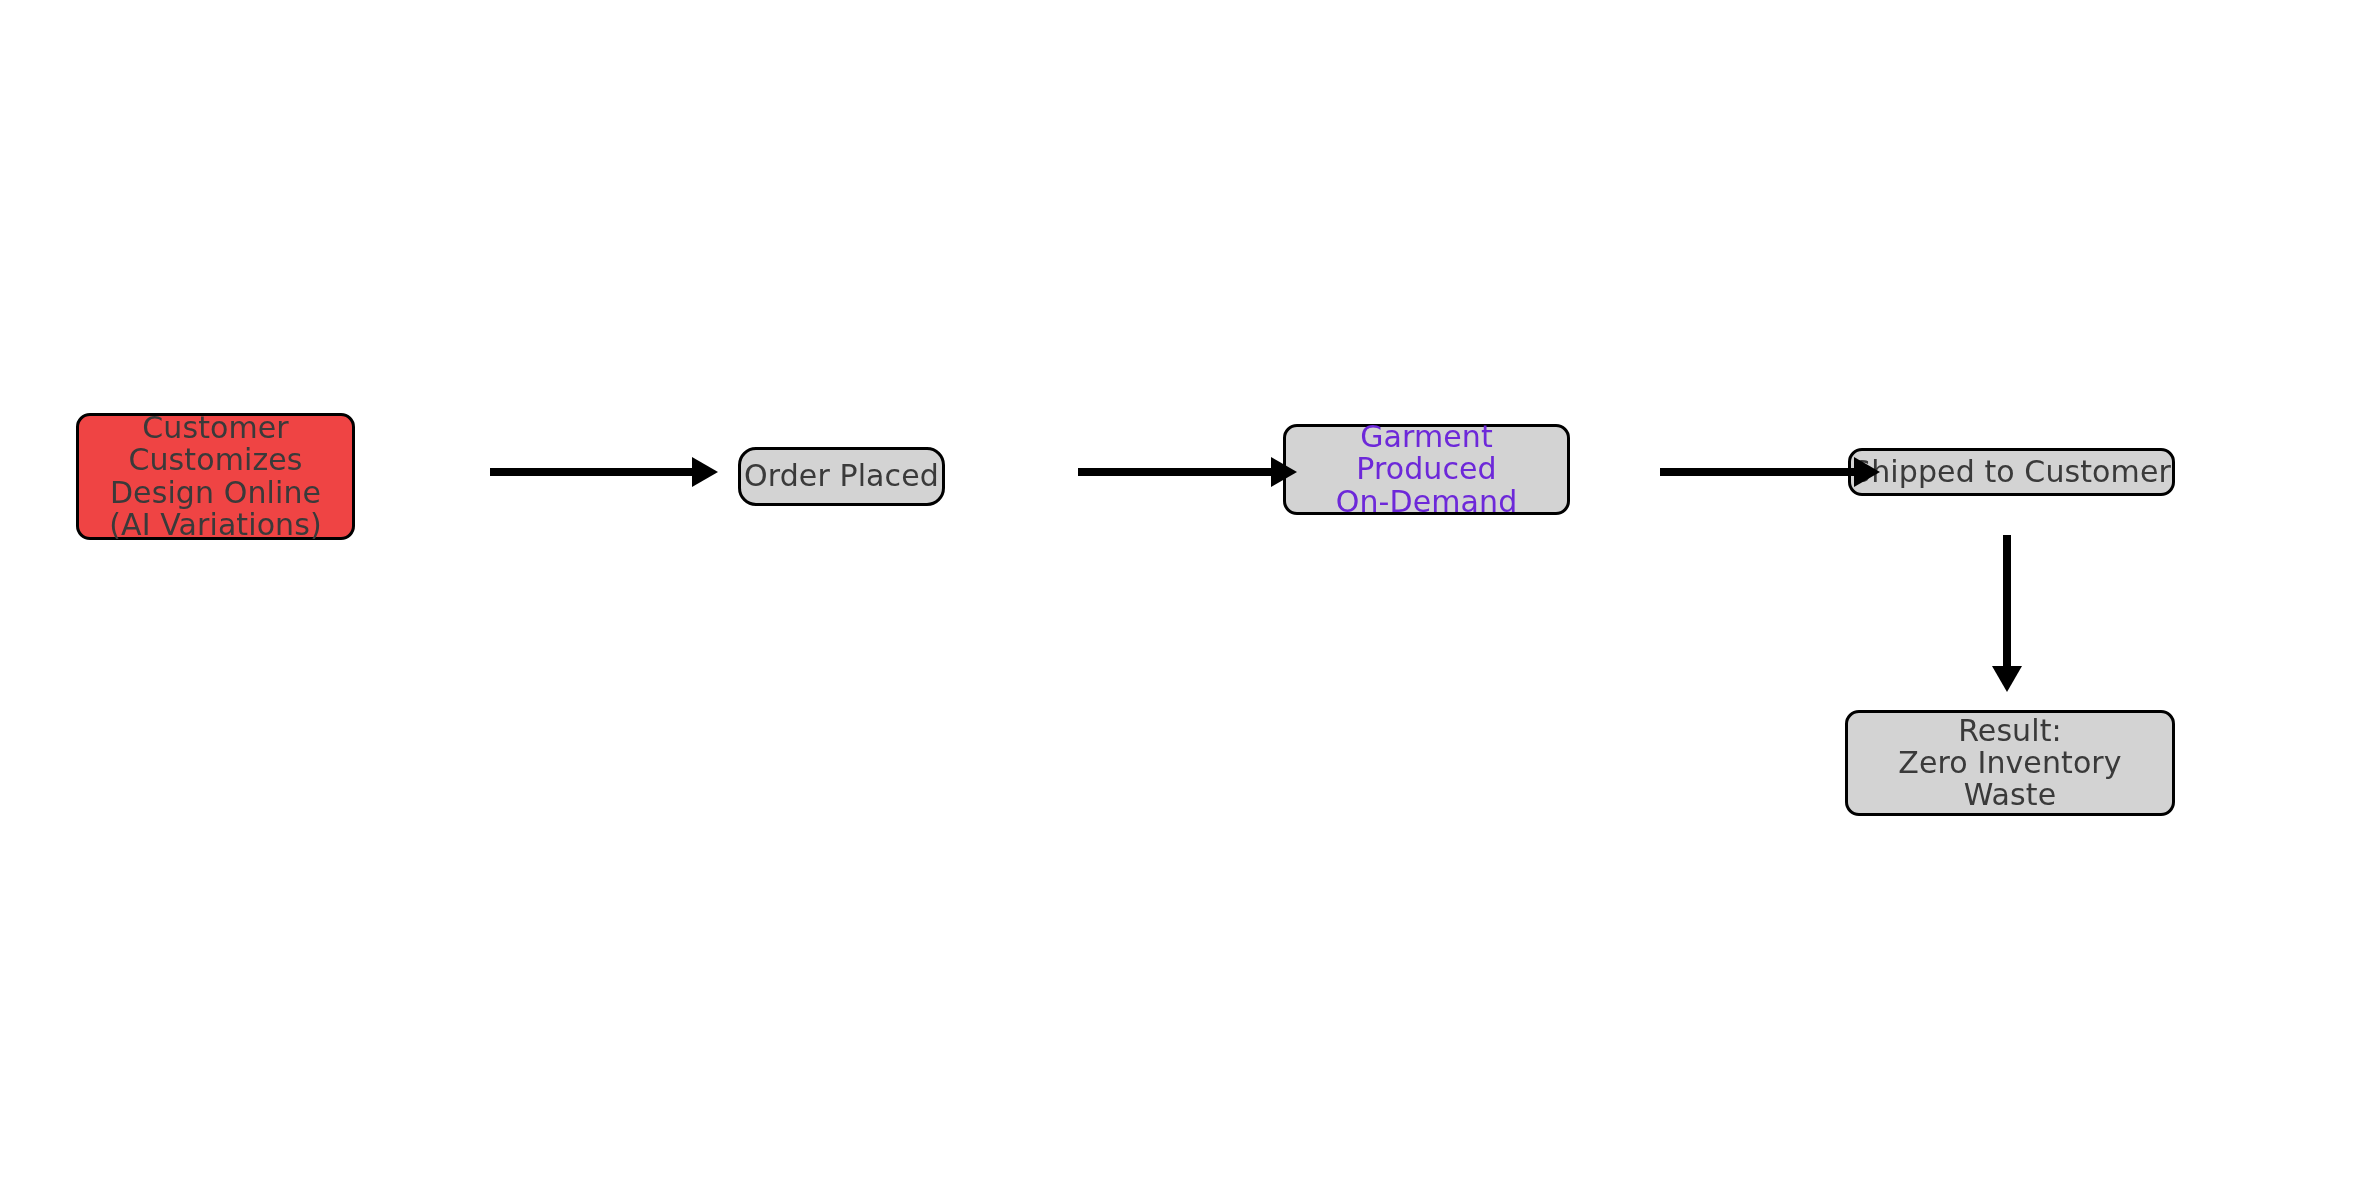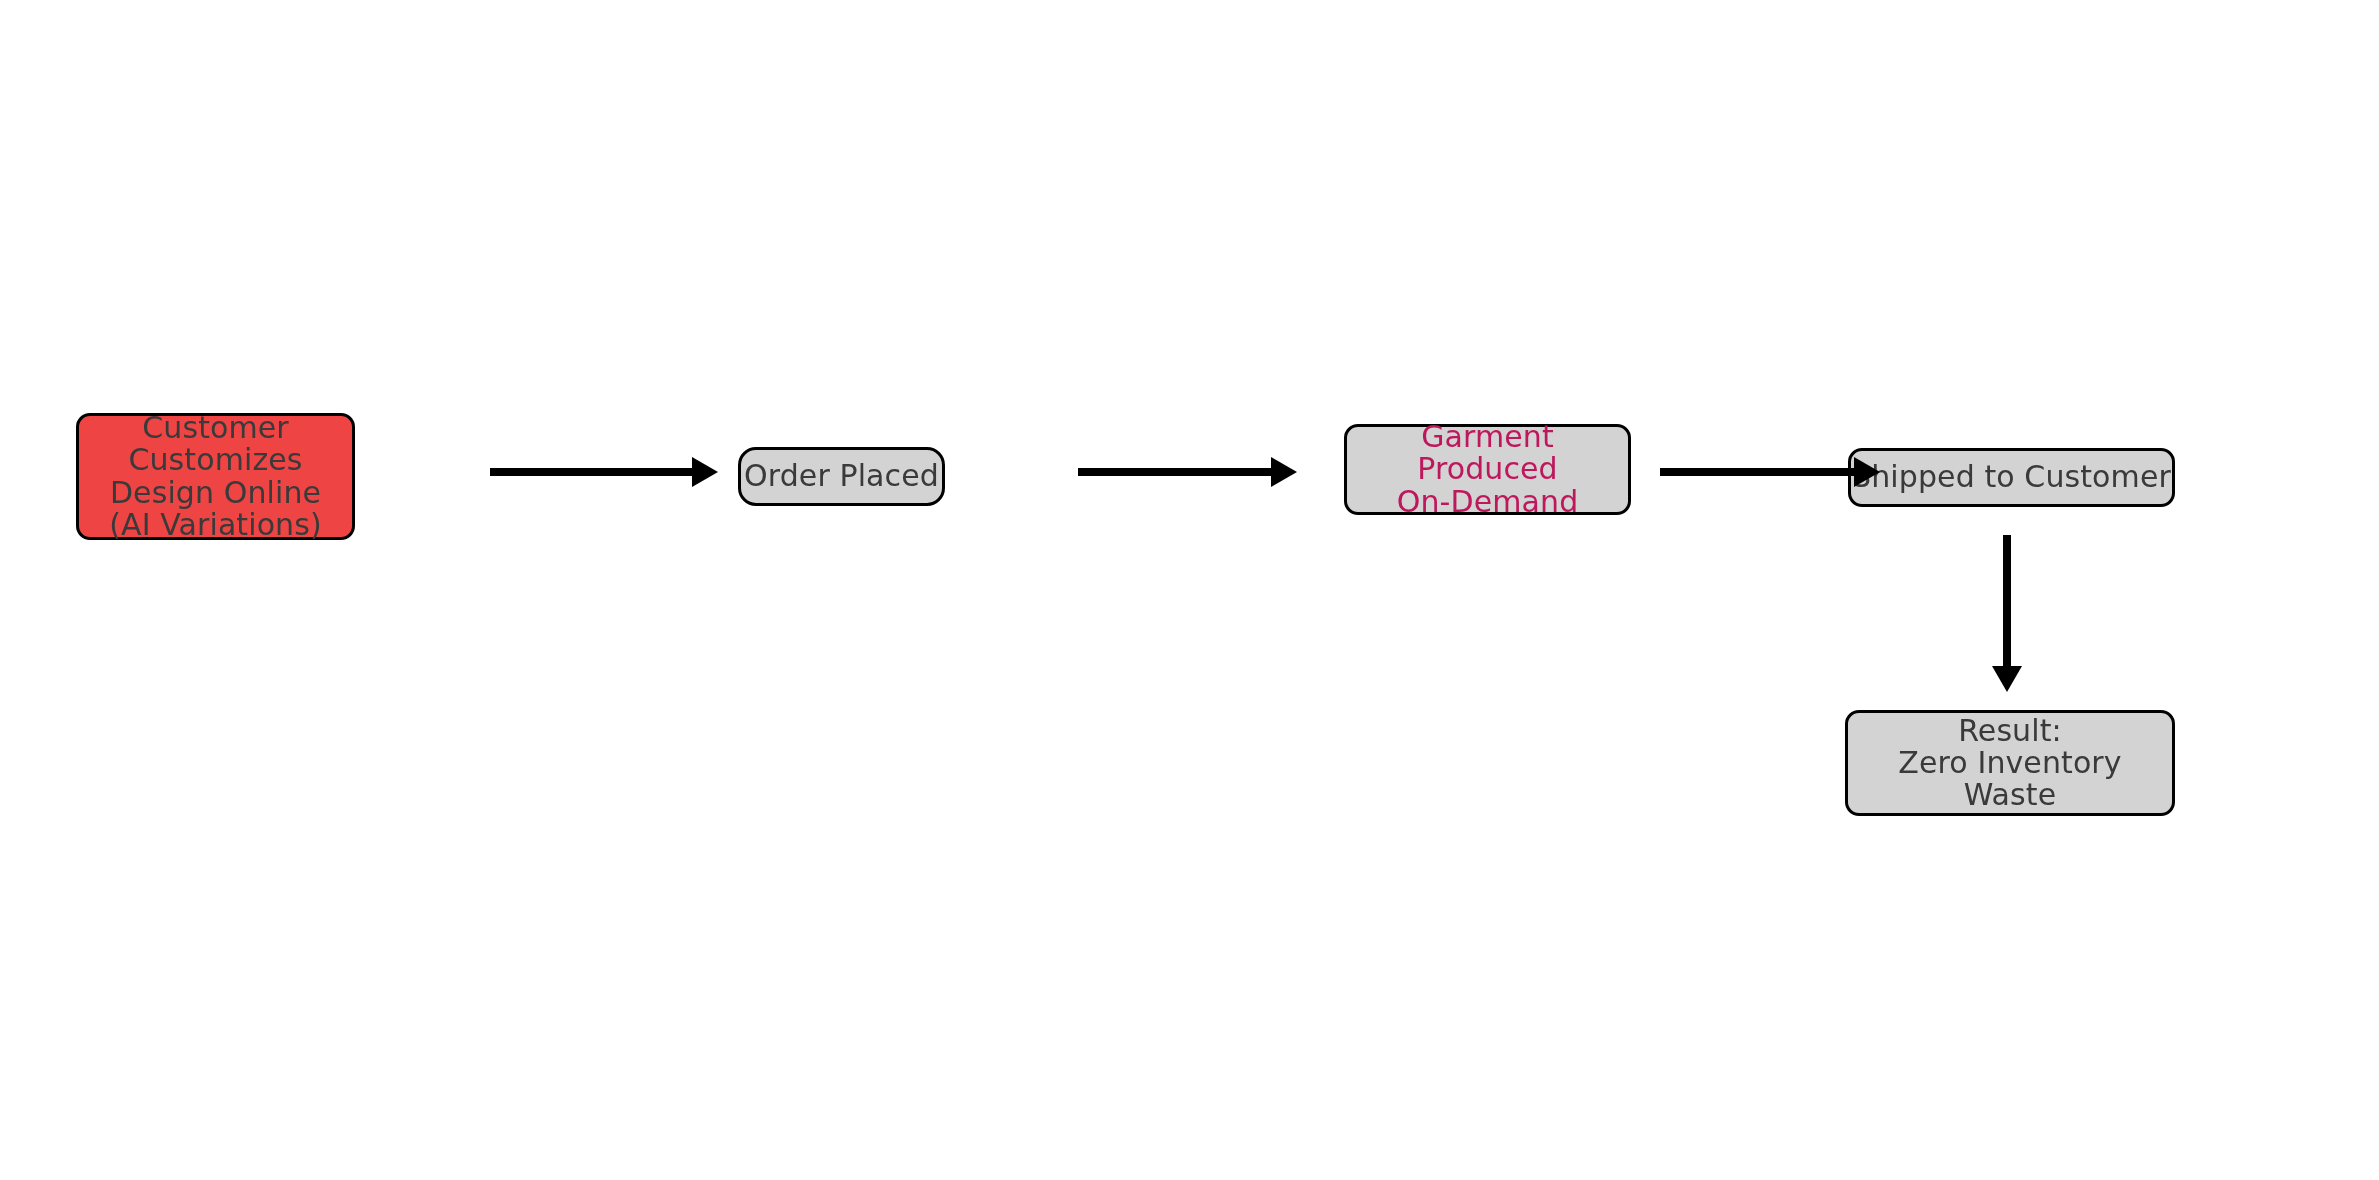--- a/index.html
+++ b/index.html
@@ -93,19 +93,19 @@
       <div class="arrow-v" style="left: 1987px; top: 535px; width: 40px; height: 157px;">
         <div class="shaft" style="background: rgb(0, 0, 0); height: 133px;"></div>
         <div class="head" style="top: 131px; border-top-color: rgb(0, 0, 0);"></div>
       </div>
     </div>
   <div id="nodes-layer">
       <div class="node" style="left: 76px; top: 413px; width: 279px; height: 127px; background: #ef4444; border-color: rgb(0, 0, 0); color: rgb(58, 58, 58);">Customer Customizes
 Design Online
 (AI Variations)</div>
       <div class="node" style="left: 738px; top: 447px; width: 207px; height: 59px; background: rgb(211, 211, 211); border-color: rgb(0, 0, 0); color: rgb(58, 58, 58); border-radius: 18px;">Order Placed</div>
-      <div class="node" style="left: 1344px; top: 424px; width: 287px; height: 91px; background: rgb(211, 211, 211); border-color: rgb(0, 0, 0); color: #be185d;">Garment Produced
+      <div class="node" style="left: 1283px; top: 424px; width: 287px; height: 91px; background: rgb(211, 211, 211); border-color: rgb(0, 0, 0); color: #6d28d9;">Garment Produced
 On-Demand</div>
-      <div class="node" style="left: 1848px; top: 448px; width: 327px; height: 59px; background: rgb(211, 211, 211); border-color: rgb(0, 0, 0); color: rgb(58, 58, 58);">Shipped to Customer</div>
+      <div class="node" style="left: 1848px; top: 448px; width: 327px; height: 48px; background: rgb(211, 211, 211); border-color: rgb(0, 0, 0); color: rgb(58, 58, 58);">Shipped to Customer</div>
       <div class="node" style="left: 1845px; top: 710px; width: 330px; height: 106px; background: rgb(211, 211, 211); border-color: rgb(0, 0, 0); color: rgb(58, 58, 58);">Result:
 Zero Inventory Waste</div>
     </div>
 </div>
 
 </body></html>

